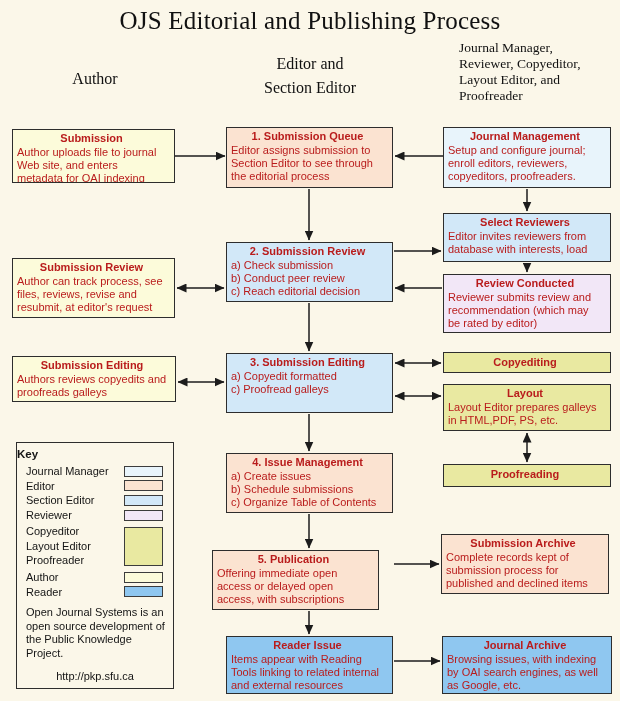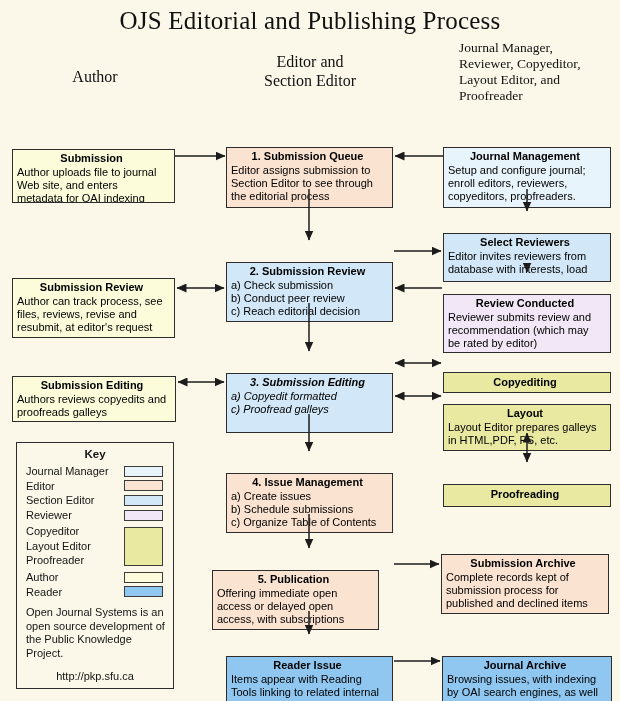--- a/index.html
+++ b/index.html
@@ -7,44 +7,44 @@
   body { font-family:"Liberation Sans", sans-serif; }
   #stage {
     position:relative; width:620px; height:701px; overflow:hidden;
     background:#FBF7E9;
   }
   .hdr-serif { font-family:"Liberation Serif", "DejaVu Serif", serif; color:#111; }
   #page-title {
     position:absolute; top:7px; left:0; width:620px;
     text-align:center; font-size:25px; letter-spacing:0.2px;
   }
-  .col-hdr { position:absolute; white-space:pre-line; line-height:19px; font-size:16px; }
+  .col-hdr { position:absolute; white-space:pre-line; line-height:24px; font-size:16px; }
   #author-hdr  { left:30px;  top:67px; width:130px; text-align:center; }
   #editor-hdr  { left:235px; top:52px; width:150px; text-align:center; }
   #staff-hdr   { left:459px; top:40px; width:160px; text-align:left; font-size:13.5px; line-height:16px; }
 
   .fbox {
     position:absolute; border:1.5px solid #2d2d2d; overflow:hidden;
-    padding:2px 8px 2px 4px; color:#000000;margin-top:20px;
+    padding:2px 8px 2px 4px; color:#b91c1c;
   }
   .bt { font-weight:bold; font-size:11px; text-align:center; line-height:13px; margin-bottom:1px; }
   .bt-only { margin-top:1px; }
   .bb { font-size:11px; line-height:12.8px; text-align:left; }
   .bl { font-size:11px; line-height:12.8px; text-align:left; }
 
   #arrows { position:absolute; left:0; top:0; pointer-events:none; }
   #arrows line { stroke:#1c1c1c; stroke-width:1.5; }
   #arrows path { fill:#1c1c1c; }
 
   #key-box {
     position:absolute; left:16px; top:442px; width:158px; height:247px;
     border:1.5px solid #2d2d2d; background:transparent; color:#141414;
     padding:5px 0 0 0;
   }
-  .key-title { font-weight:bold; font-size:11.5px; text-align:center; margin-bottom:4px; }
+  .key-title { font-weight:bold; font-size:11.5px; text-align:left; margin-bottom:4px; }
   .key-row {
     display:flex; justify-content:space-between; align-items:center;
     padding:1px 10px 1px 9px; height:14.6px;
   }
   .key-label { font-size:11px; line-height:14.5px; white-space:nowrap; }
   .swatch { width:39px; height:11px; border:1.4px solid #3c3c3c; flex:0 0 auto; }
   .key-group { display:flex; justify-content:space-between; align-items:center; padding:2px 10px 2px 9px; }
   .key-group-labels .key-label { display:block; height:14.5px; }
   .swatch-tall { width:39px; height:39px; border:1.4px solid #3c3c3c; flex:0 0 auto; }
   .key-note { font-size:11px; line-height:13.5px; padding:7px 8px 0 9px; }
@@ -93,21 +93,21 @@
   </div>
   <div class="fbox" style="left: 443px; top: 274px; width: 168px; height: 59px; background-color: rgb(242, 231, 247);">
     <div class="bt">Review Conducted</div>
     <div class="bb">Reviewer submits review and recommendation (which may be rated by editor)</div>
   </div>
 
   <div class="fbox" style="left: 12px; top: 356px; width: 164px; height: 46px; background-color: rgb(252, 251, 218);">
     <div class="bt">Submission Editing</div>
     <div class="bb">Authors reviews copyedits and proofreads galleys</div>
   </div>
-  <div class="fbox" style="left: 226px; top: 353px; width: 167px; height: 60px; background-color: rgb(210, 232, 248); font-style: italic;">
+  <div class="fbox" style="left: 226px; top: 353px; width: 167px; height: 60px; background-color: rgb(210, 232, 248);">
     <div class="bt">3. Submission Editing</div>
     <div class="bl">a) Copyedit formatted</div>
     <div class="bl">c) Proofread galleys</div>
   </div>
   <div class="fbox" style="left: 443px; top: 352px; width: 168px; height: 21px; background-color: rgb(233, 233, 161);">
     <div class="bt bt-only">Copyediting</div>
   </div>
   <div class="fbox" style="left: 443px; top: 384px; width: 168px; height: 47px; background-color: rgb(233, 233, 161);">
     <div class="bt">Layout</div>
     <div class="bb">Layout Editor prepares galleys in HTML,PDF, PS, etc.</div>

